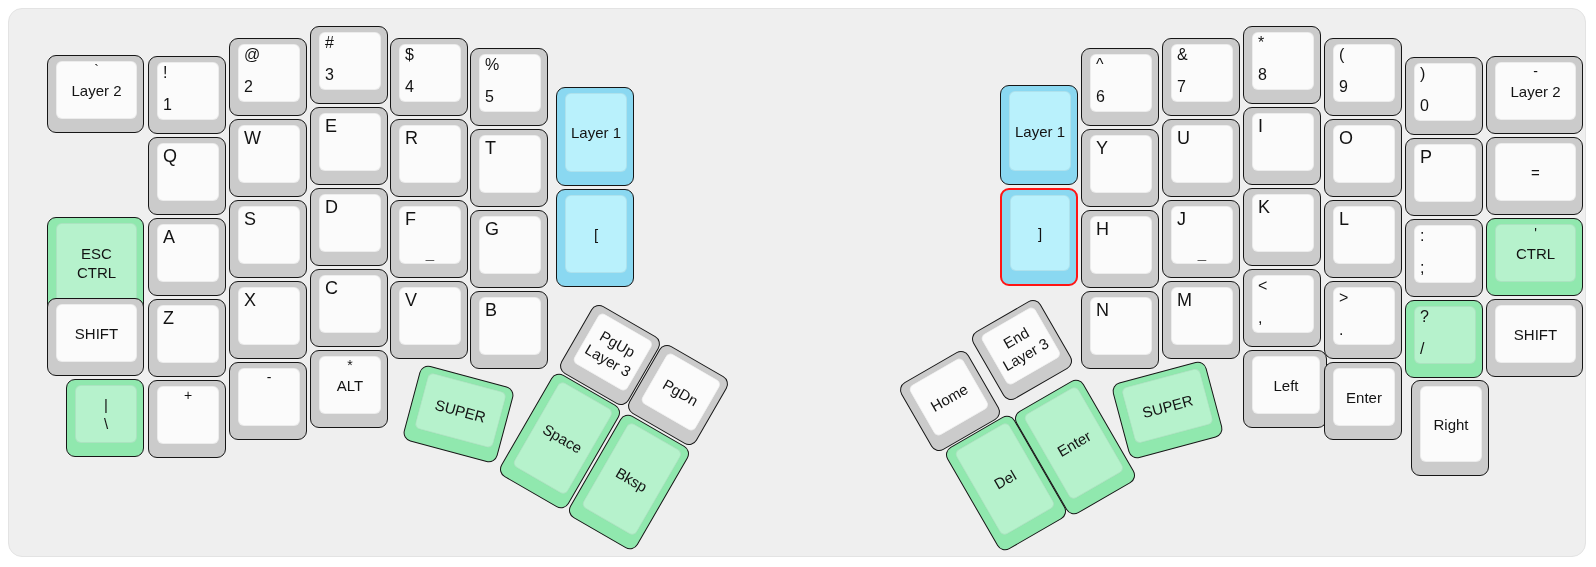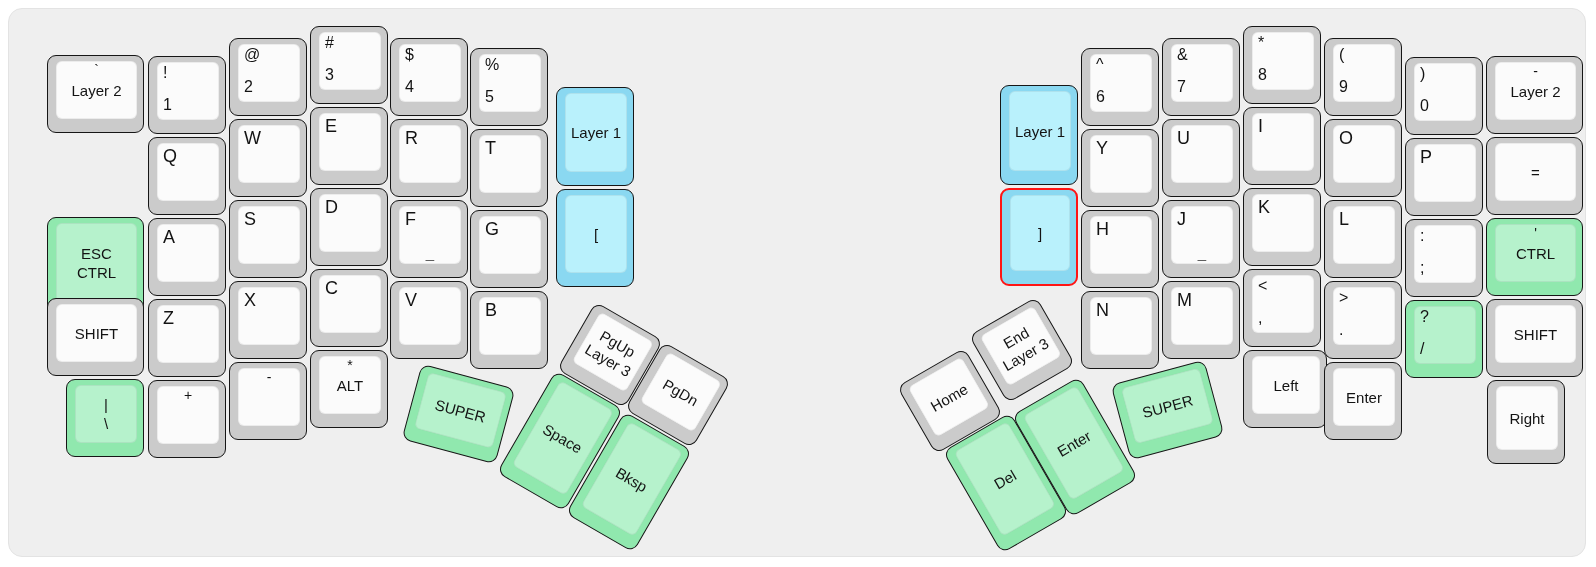--- a/index.html
+++ b/index.html
@@ -366,21 +366,21 @@
         <div class="kt">
           <span class="l-tc">'</span>
           <span class="l-cm">CTRL</span>
         </div>
       </div>
       <div class="k c-white" style="left: 1477px; top: 290px; width: 97px; height: 78px;">
         <div class="kt cc">
           <span class="l-c1">SHIFT</span>
         </div>
       </div>
-      <div class="k c-white" style="left: 1478px; top: 371px; width: 78px; height: 84px;">
+      <div class="k c-white" style="left: 1402px; top: 371px; width: 78px; height: 96px;">
         <div class="kt cc">
           <span class="l-c1">Right</span>
         </div>
       </div>
       <div class="k c-white" style="left: 902px; top: 353px; width: 78px; height: 78px; transform: rotate(-30deg);">
         <div class="kt cc">
           <span class="l-c1">Home</span>
         </div>
       </div>
       <div class="k c-white" style="left: 974px; top: 302px; width: 78px; height: 78px; transform: rotate(-30deg);">

